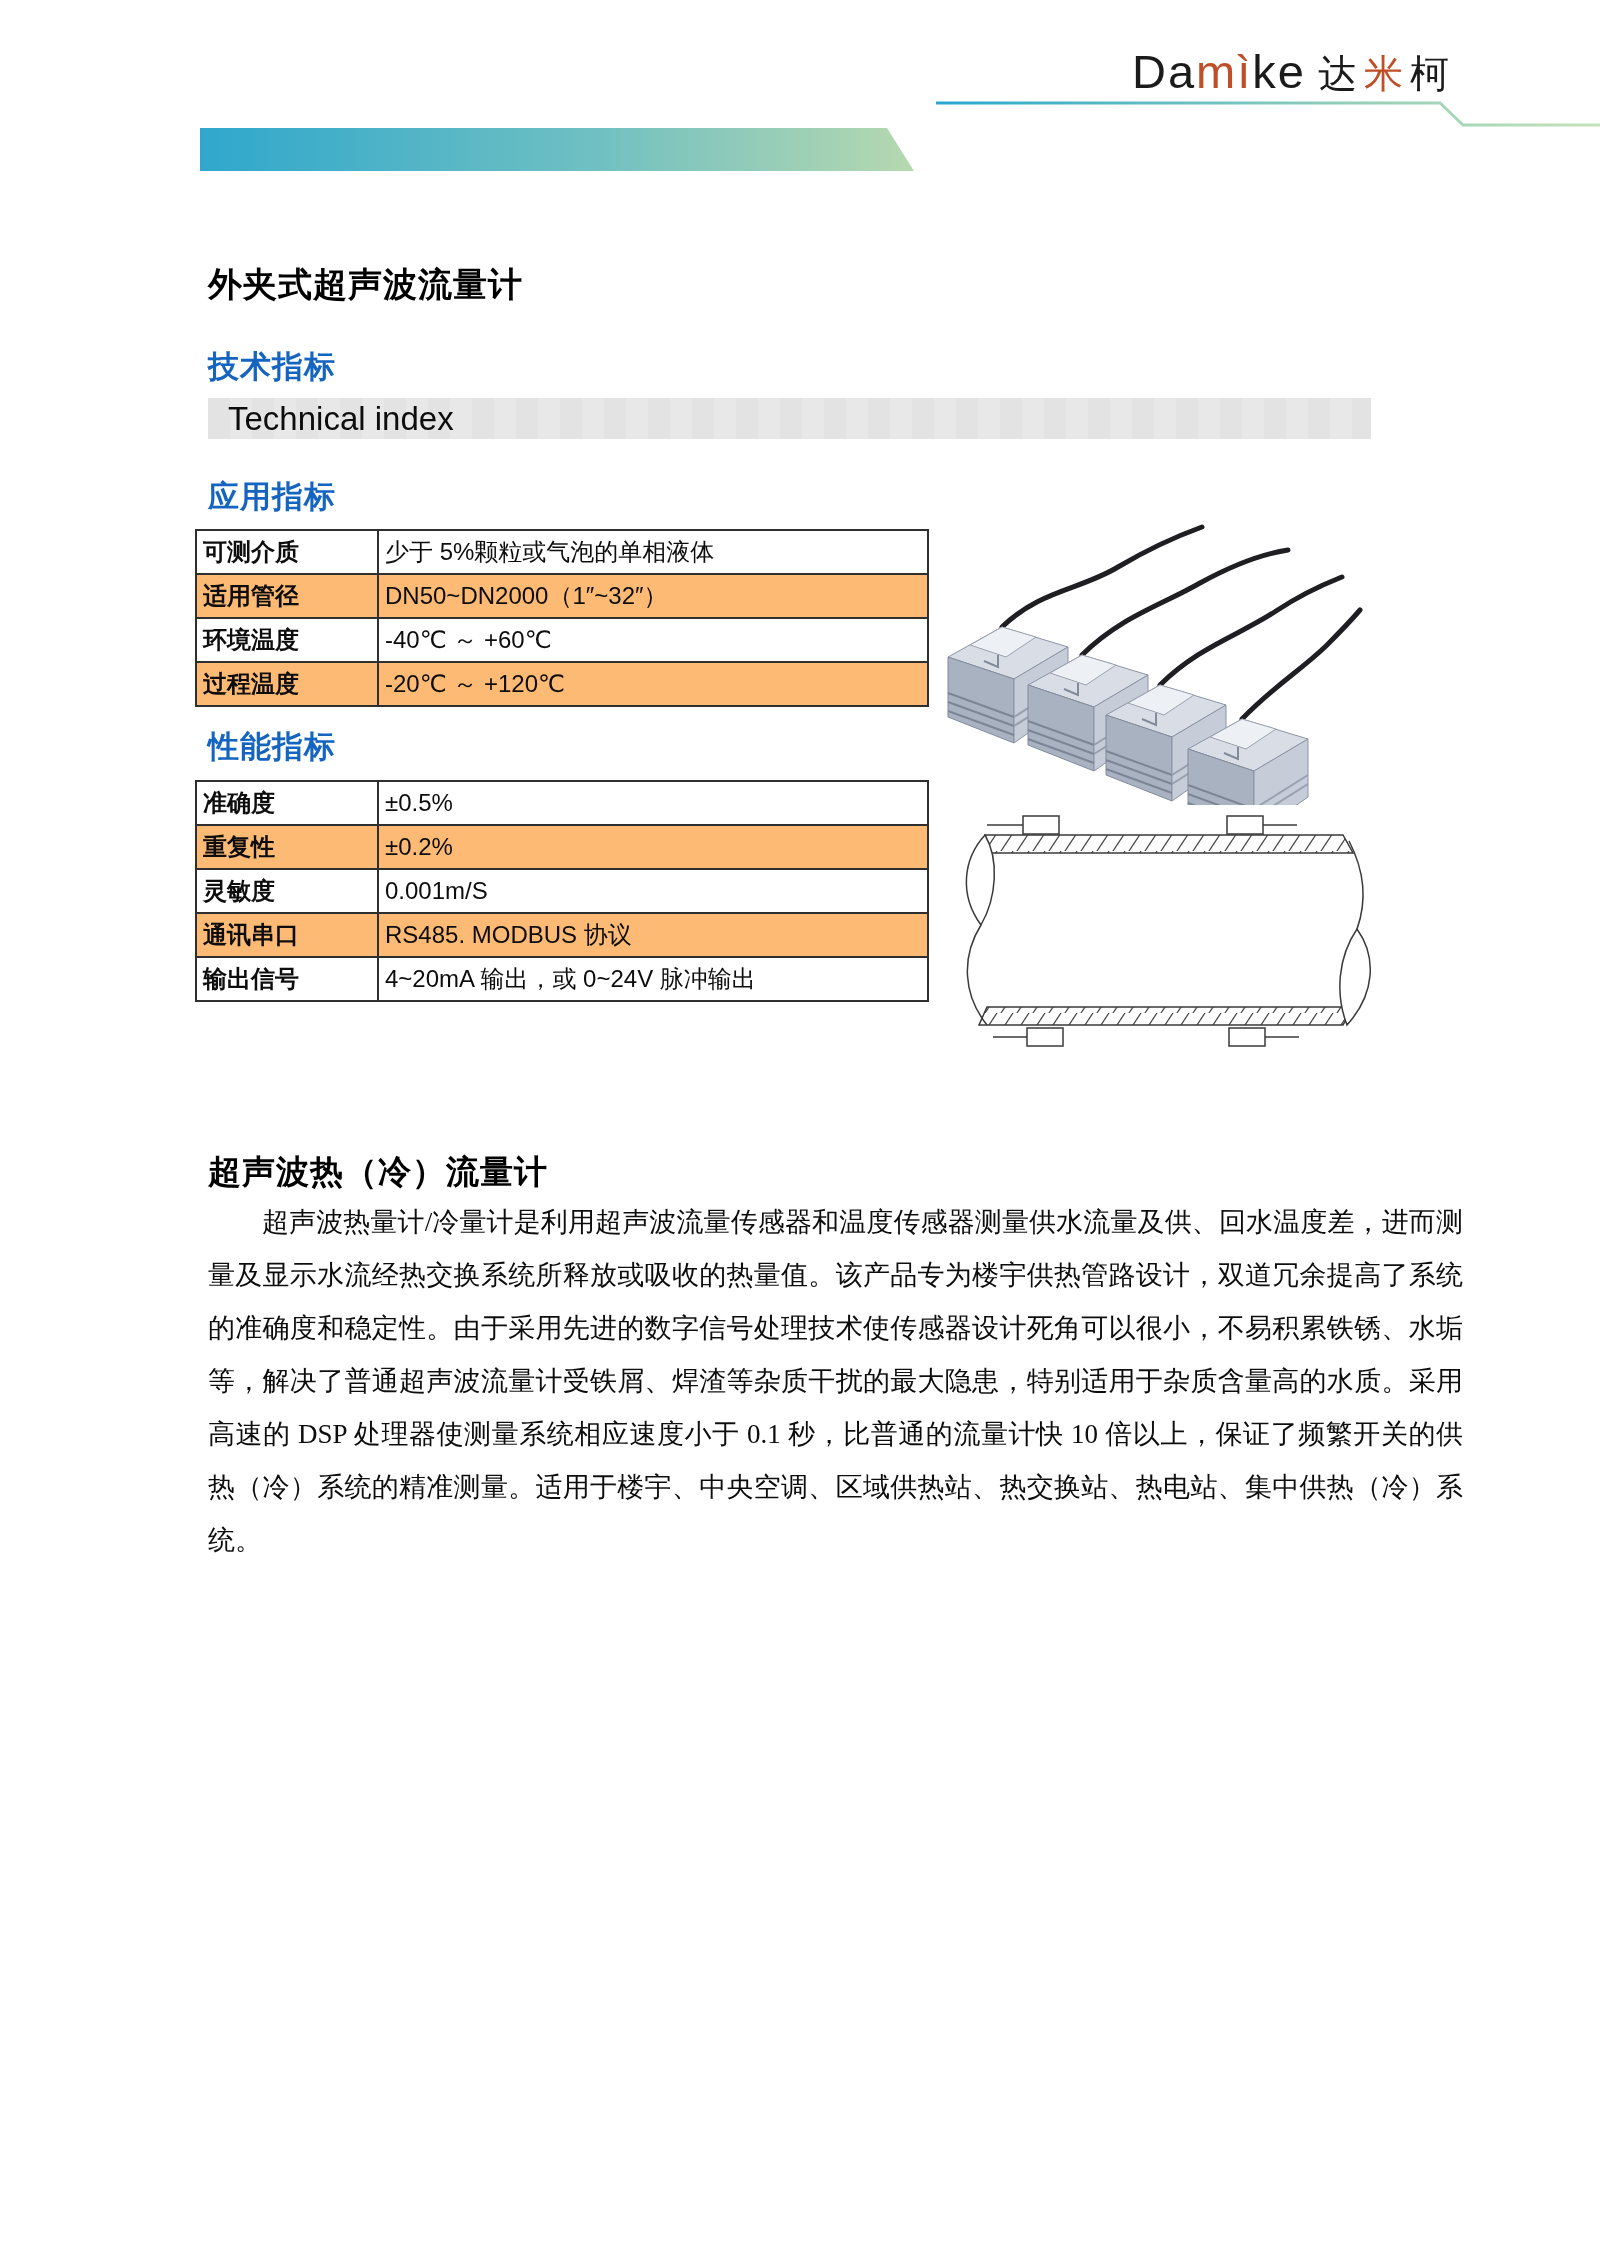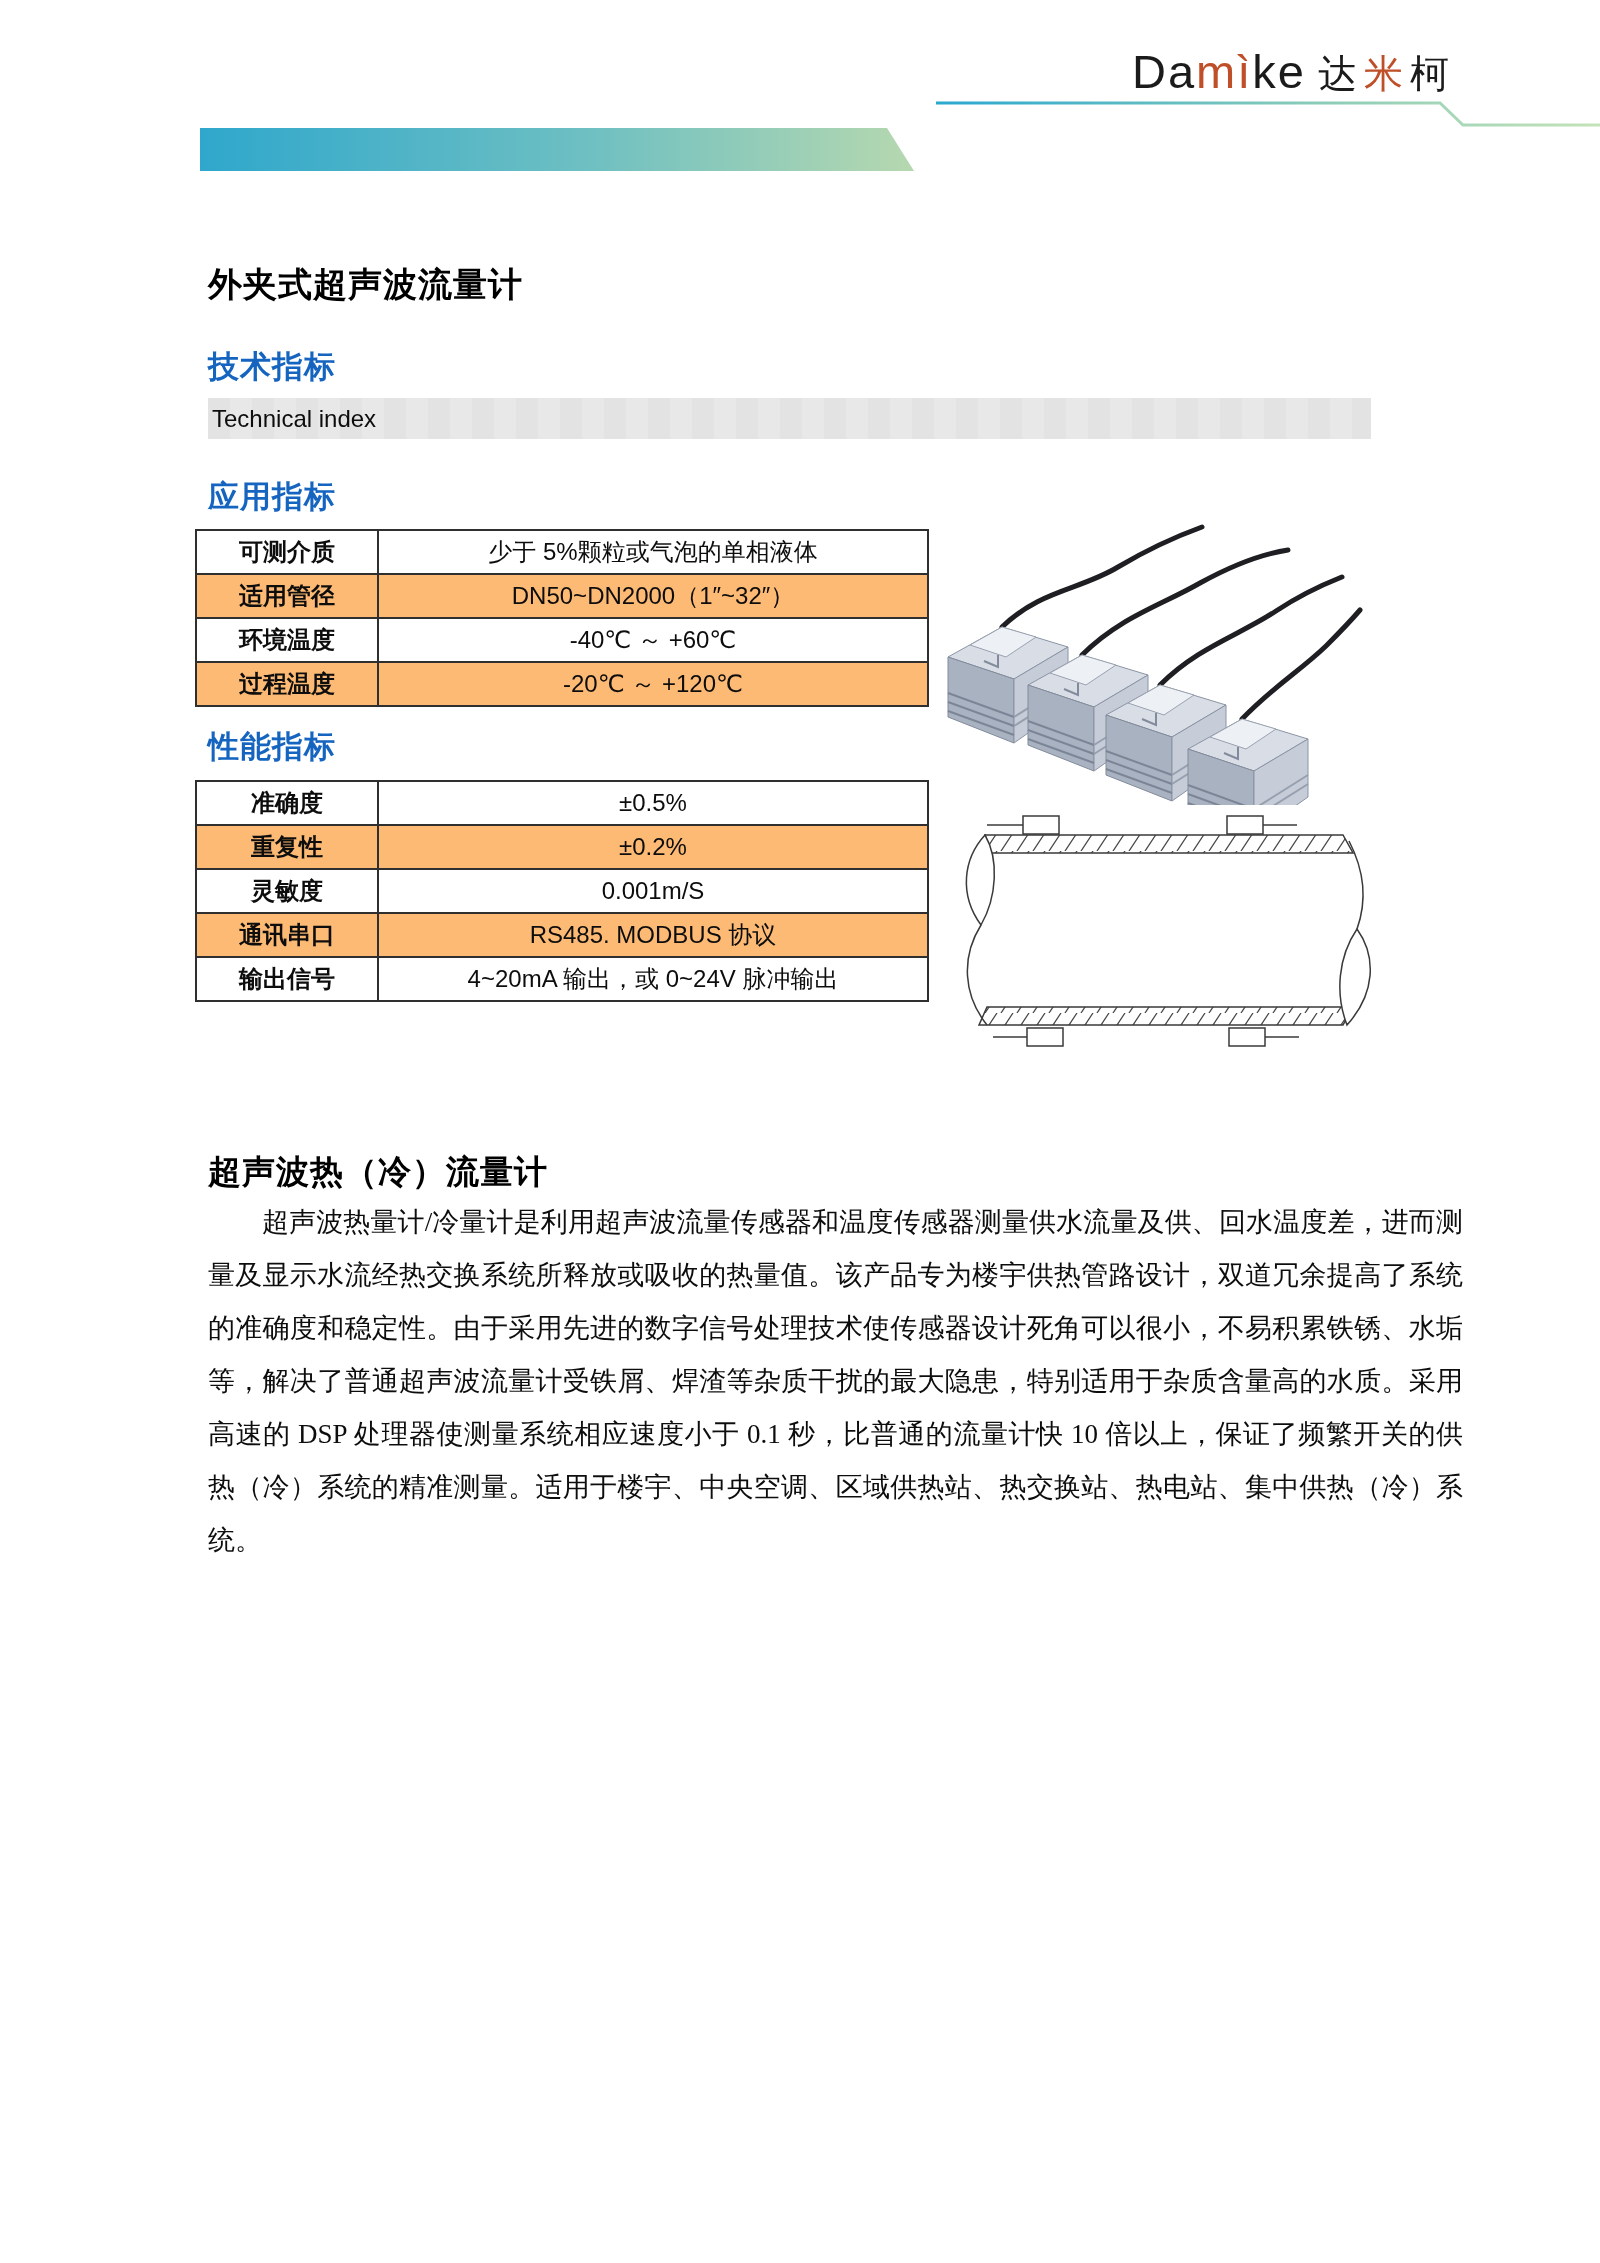--- a/index.html
+++ b/index.html
@@ -21,28 +21,28 @@
   }
   
   .page-title{position:absolute;left:208px;top:262px;font-size:34px;font-weight:bold;color:#000;letter-spacing:1px;}
   .h-blue{position:absolute;left:208px;font-size:31px;font-weight:bold;color:#1565c0;letter-spacing:1px;}
   #h-tech{top:346px;}
   #h-app{top:476px;}
   #h-perf{top:726px;}
   .gray-bar{
     position:absolute;left:208px;top:398px;width:1163px;height:41px;
     background:repeating-linear-gradient(90deg,#e3e3e3 0 22px,#e8e8e8 22px 44px);
-    font-size:24px;color:#0d0d0d;line-height:41px;padding-left:4px;box-sizing:border-box;
+    font-size:33px;color:#0d0d0d;line-height:41px;padding-left:20px;box-sizing:border-box;
   }
   
   .spec-table{position:absolute;left:195px;width:734px;border-collapse:collapse;table-layout:fixed;}
   #table-app{top:529px;}
   #table-perf{top:780px;}
   .spec-table td{
-    border:2px solid #2f2f2f;height:42px;text-align:center;vertical-align:middle;
+    border:2px solid #2f2f2f;height:42px;text-align:left;vertical-align:middle;
     font-size:24px;color:#0d0d0d;padding:0 6px;overflow:hidden;white-space:nowrap;
   }
   .spec-table td.lbl{width:168px;font-weight:bold;}
   .spec-table tr.shaded{background:#fdba74;}
   
   .photo{position:absolute;left:940px;top:505px;width:440px;height:300px;}
   .diagram{position:absolute;left:935px;top:797px;width:445px;height:295px;}
   
   .section-title{position:absolute;left:208px;top:1150px;font-size:33px;font-weight:bold;color:#000;letter-spacing:1px;}
   .body-text{

